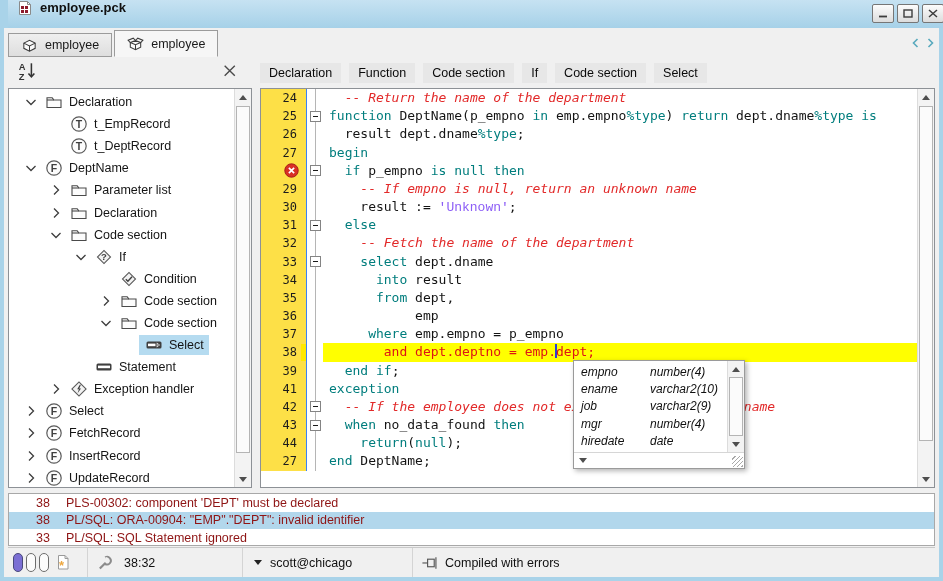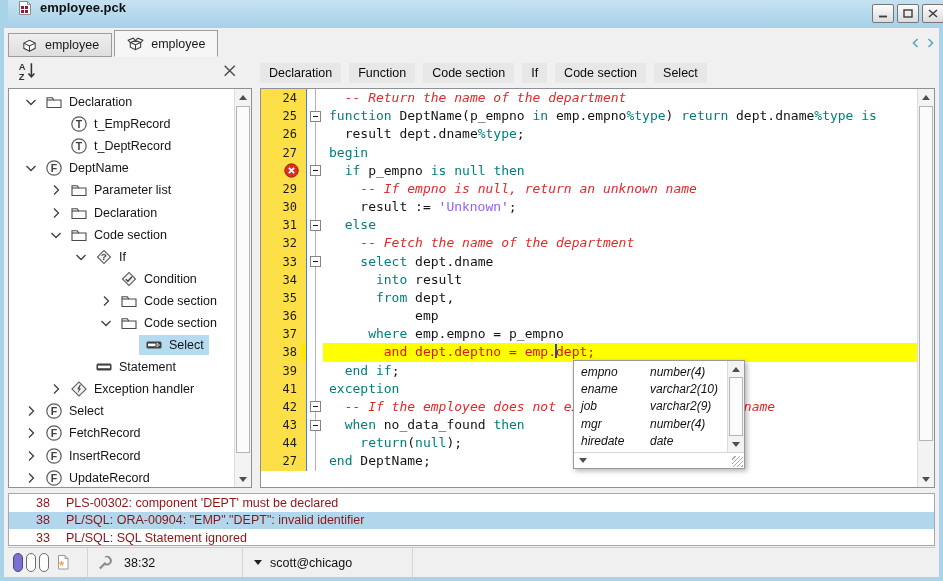--- a/index.html
+++ b/index.html
@@ -751,15 +751,25 @@
             <path d="M8.6 3.6 A4 4 0 1 1 8.2 10.2" fill="none" stroke="#8b8b8b" stroke-width="2"></path>
             <path d="M8.6 3.6 L11 3.2 L10.6 6 Z" fill="#f0f0f0"></path>
           </svg>
       </span>
       <span>38:32</span>
     </div>
     <div class="sb-sec" style="width:170px;">
       <span class="dd-arrow"></span>
       <span>scott@chicago</span>
     </div>
+    <div class="sb-sec" style="flex:1;border-right:none;">
+      <span class="icon" style="margin:0 7px 0 8px;">
+        <svg width="17" height="17" viewBox="0 0 18 18">
+            <path d="M1.5 9.5 H7" stroke="#555" stroke-width="1.2"></path>
+            <rect x="7" y="5.5" width="7" height="8" fill="none" stroke="#555" stroke-width="1.2"></rect>
+            <path d="M15.8 3.5 V15.5" stroke="#555" stroke-width="1.2"></path>
+          </svg>
+      </span>
+      <span>Compiled with errors</span>
+    </div>
   </div>
 
 </div>
 
 </body></html>

